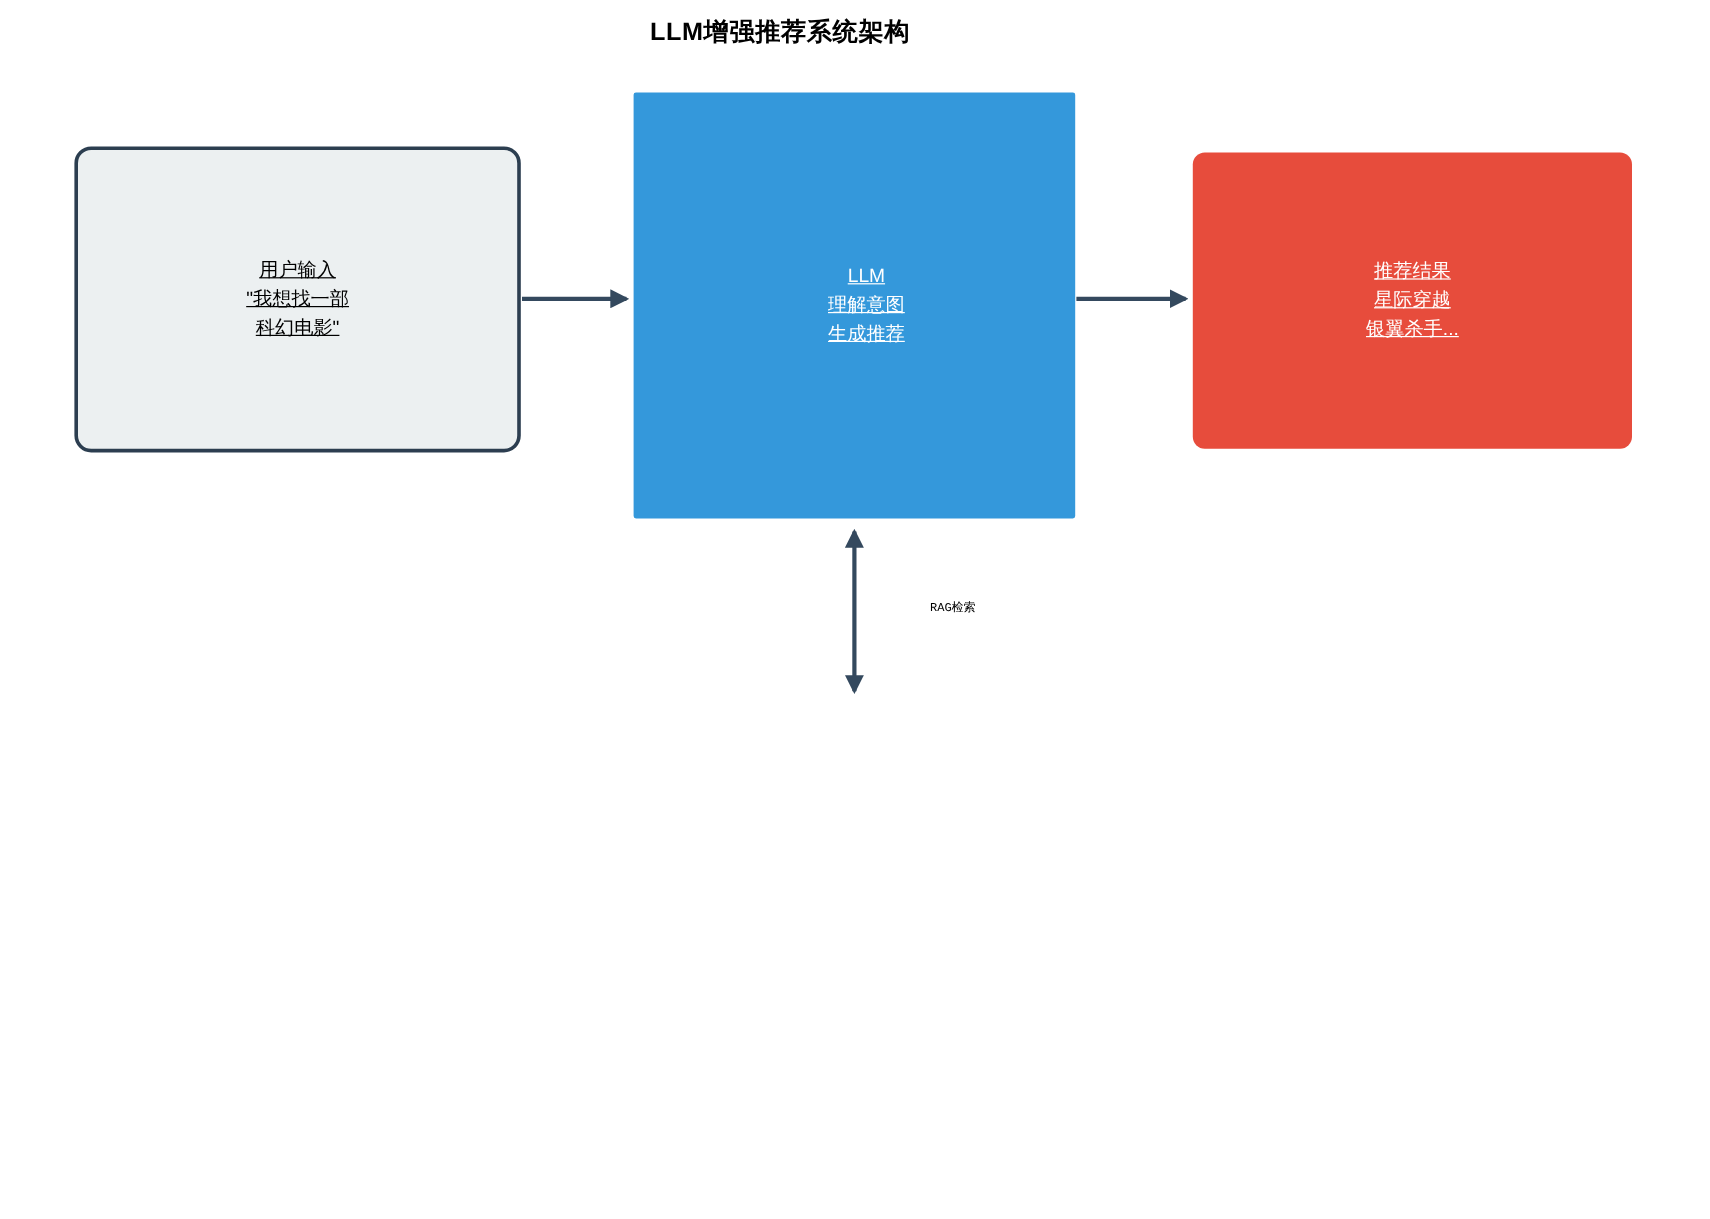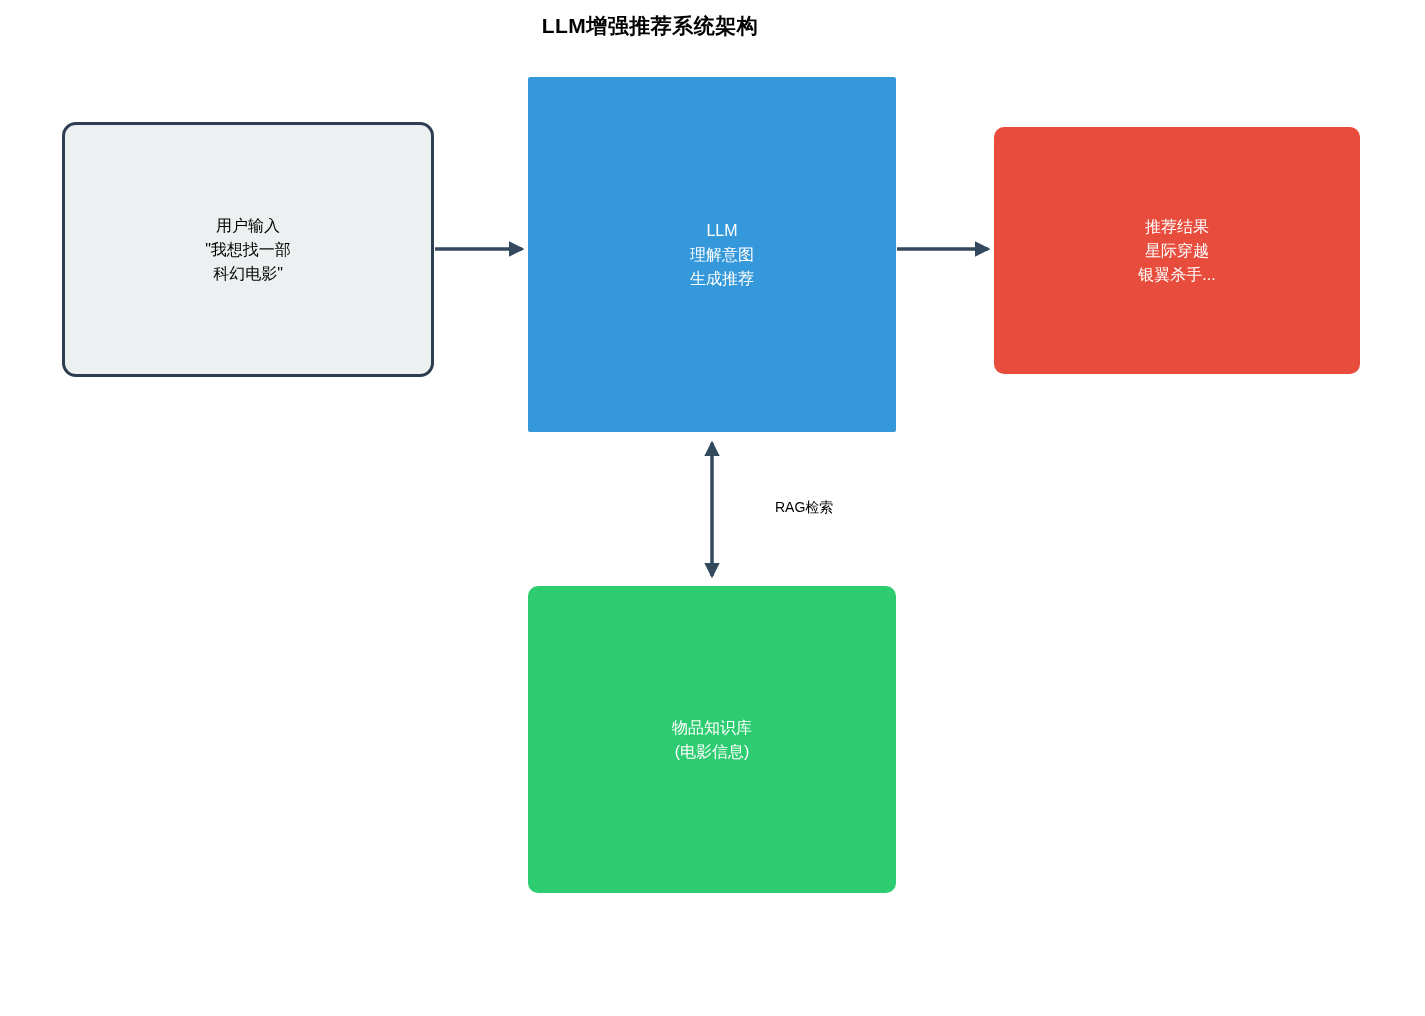--- a/index.html
+++ b/index.html
@@ -29,20 +29,21 @@
     position: absolute;
     display: flex;
     align-items: center;
     justify-content: center;
     text-align: center;
   }
   .node-label {
     white-space: pre-line;
     font-size: 16px;
     line-height: 24px;
+    text-decoration: underline;
   }
   .node-user-input {
     left: 62px;
     top: 122px;
     width: 372px;
     height: 255px;
     border-radius: 14px;
     border: 3px solid #2c3e50;
   }
   .node-user-input .node-label { color: #000000; }
@@ -75,22 +76,23 @@
     left: 0;
     top: 0;
     width: 1425px;
     height: 1016px;
     pointer-events: none;
   }
   .edge-label {
     position: absolute;
     left: 775px;
     top: 499px;
-    font-size: 14px;
+    font-size: 10px;
     color: #000000;
+    font-family: Liberation Mono, monospace;
   }
 </style>
 </head>
 <body>
 
 <div class="canvas">
 
   <div class="diagram-title">LLM增强推荐系统架构</div>
 
   <svg class="arrows-layer" viewBox="0 0 1425 1016" xmlns="http://www.w3.org/2000/svg">
@@ -115,20 +117,16 @@
 理解意图
 生成推荐</div>
   </div>
 
   <div class="node node-result" style="background-color: rgb(231, 76, 60);">
     <div class="node-label">推荐结果
 星际穿越
 银翼杀手...</div>
   </div>
 
-  <div class="node node-kb" style="background-color: rgb(46, 204, 113);">
-    <div class="node-label">物品知识库
-(电影信息)</div>
-  </div>
 
   <div class="edge-label">RAG检索</div>
 
 </div>
 
 </body></html>

